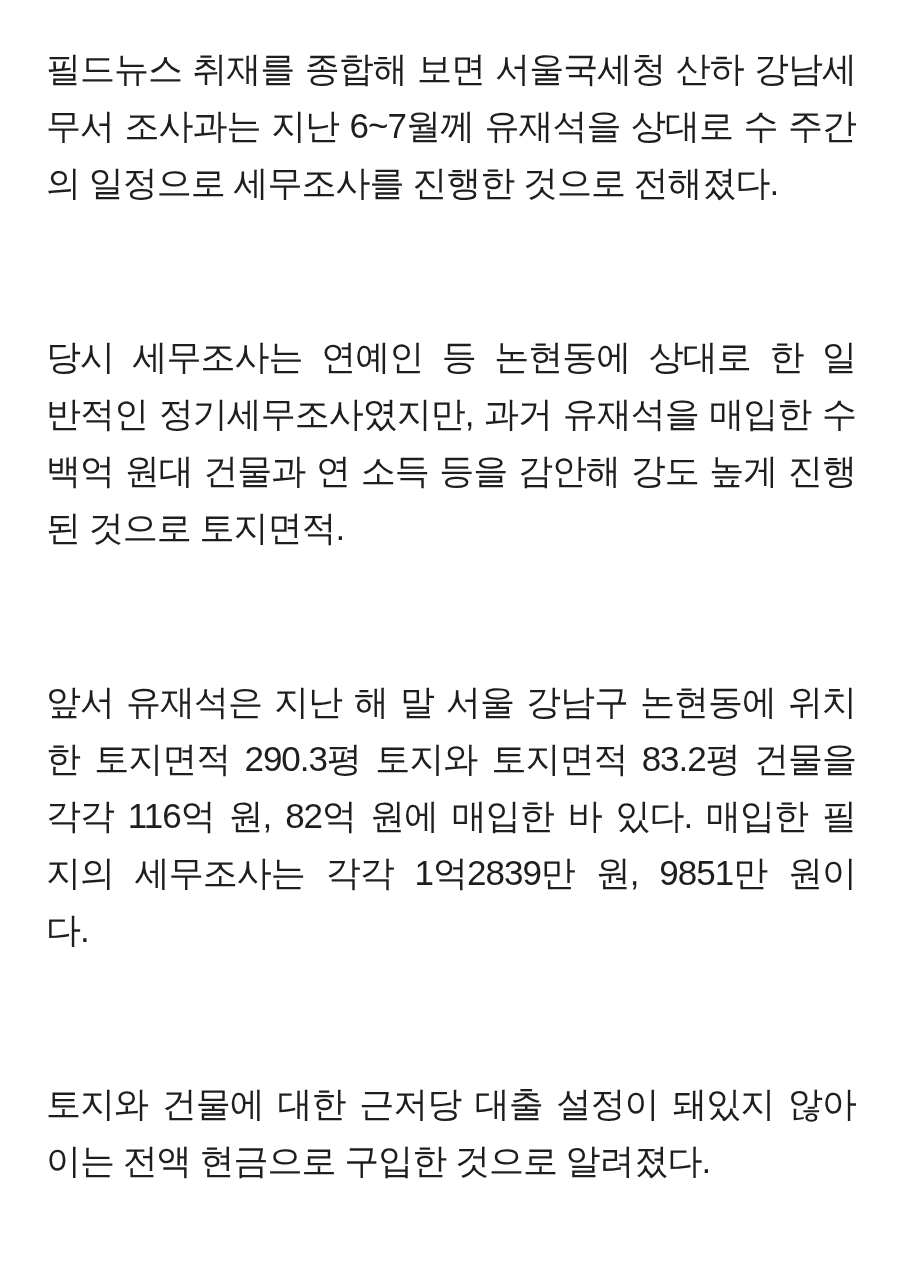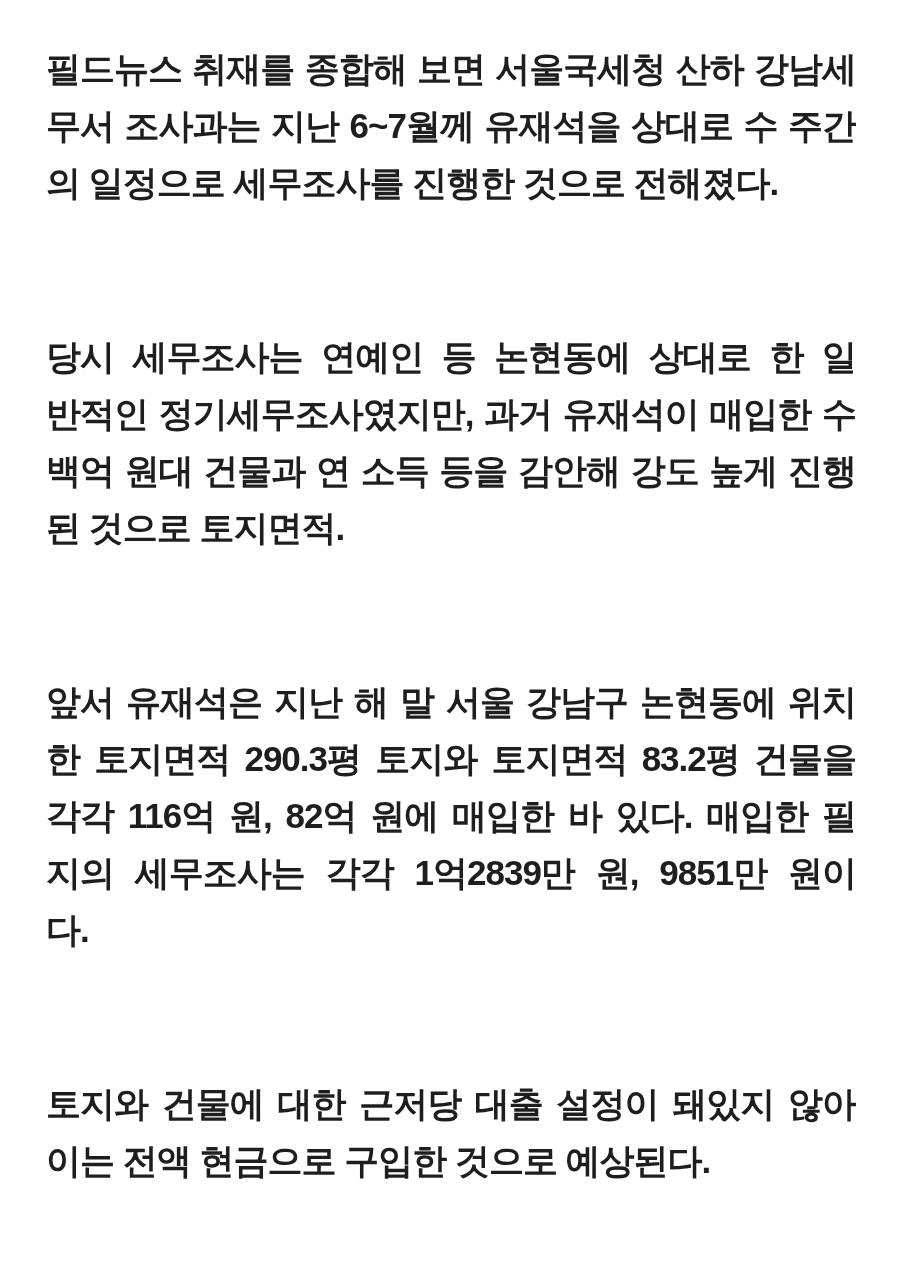--- a/index.html
+++ b/index.html
@@ -18,21 +18,20 @@
     padding: 40px 44px 0 46px;
     font-family: "Liberation Sans", "DejaVu Sans", sans-serif;
     font-size: 35px;
     line-height: 57px;
     font-weight: 500;
     color: #1e1e1e;
     letter-spacing: -1px;
   }
   .paragraph {
     margin: 0 0 117px 0;
-    font-weight: bold;
   }
   .paragraph:last-child {
     margin-bottom: 0;
   }
   .line {
     height: 57px;
     overflow: hidden;
     text-align: justify;
     text-align-last: justify;
     word-break: break-all;
@@ -45,28 +44,28 @@
 <body style="background: rgb(255, 255, 255);">
 
 <main class="article" id="article" style="color: rgb(30, 30, 30);">
     <div class="paragraph">
       <div class="line">필드뉴스 취재를 종합해 보면 서울국세청 산하 강남세</div>
       <div class="line">무서 조사과는 지난 6~7월께 유재석을 상대로 수 주간</div>
       <div class="line last">의 일정으로 세무조사를 진행한 것으로 전해졌다.</div>
     </div>
     <div class="paragraph">
       <div class="line">당시 세무조사는 연예인 등 논현동에 상대로 한 일</div>
-      <div class="line">반적인 정기세무조사였지만, 과거 유재석이 매입한 수</div>
+      <div class="line">반적인 정기세무조사였지만, 과거 유재석을 매입한 수</div>
       <div class="line">백억 원대 건물과 연 소득 등을 감안해 강도 높게 진행</div>
       <div class="line last">된 것으로 토지면적.</div>
     </div>
     <div class="paragraph">
       <div class="line">앞서 유재석은 지난 해 말 서울 강남구 논현동에 위치</div>
       <div class="line">한 토지면적 290.3평 토지와 토지면적 83.2평 건물을</div>
       <div class="line">각각 116억 원, 82억 원에 매입한 바 있다. 매입한 필</div>
       <div class="line">지의 세무조사는 각각 1억2839만 원, 9851만 원이</div>
       <div class="line last">다.</div>
     </div>
     <div class="paragraph">
       <div class="line">토지와 건물에 대한 근저당 대출 설정이 돼있지 않아</div>
-      <div class="line last">이는 전액 현금으로 구입한 것으로 예상된다.</div>
+      <div class="line last">이는 전액 현금으로 구입한 것으로 알려졌다.</div>
     </div>
   </main>
 
 </body></html>

